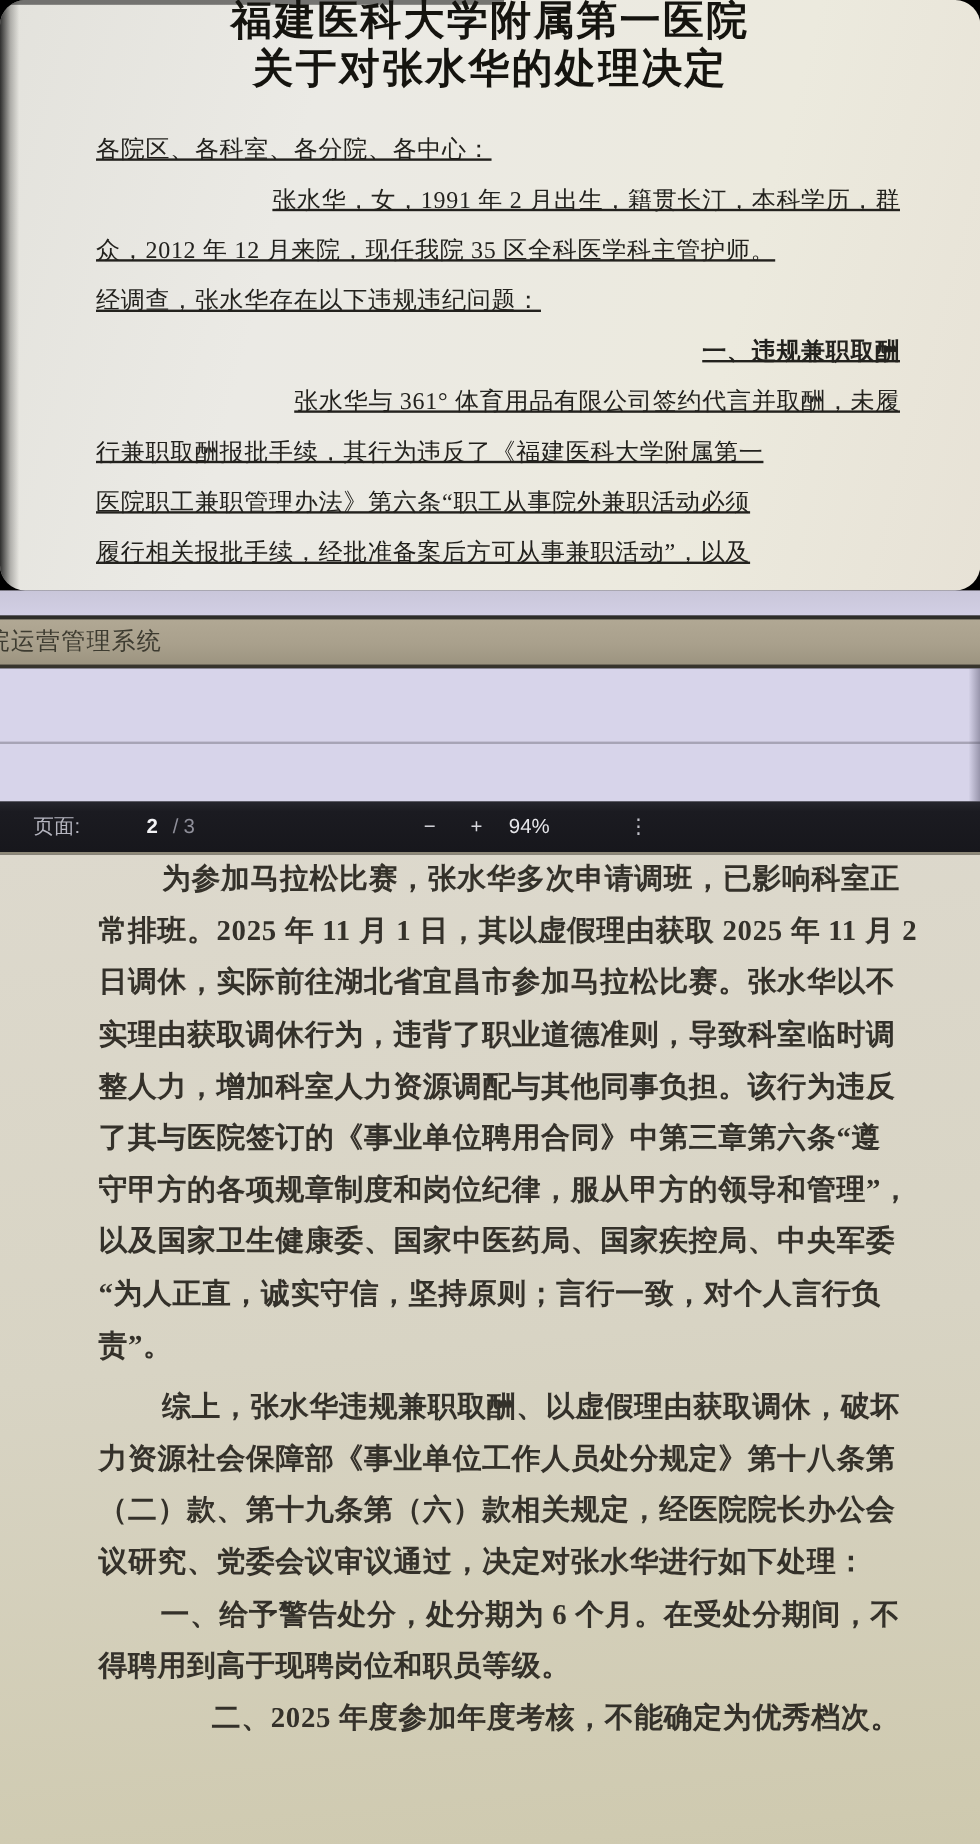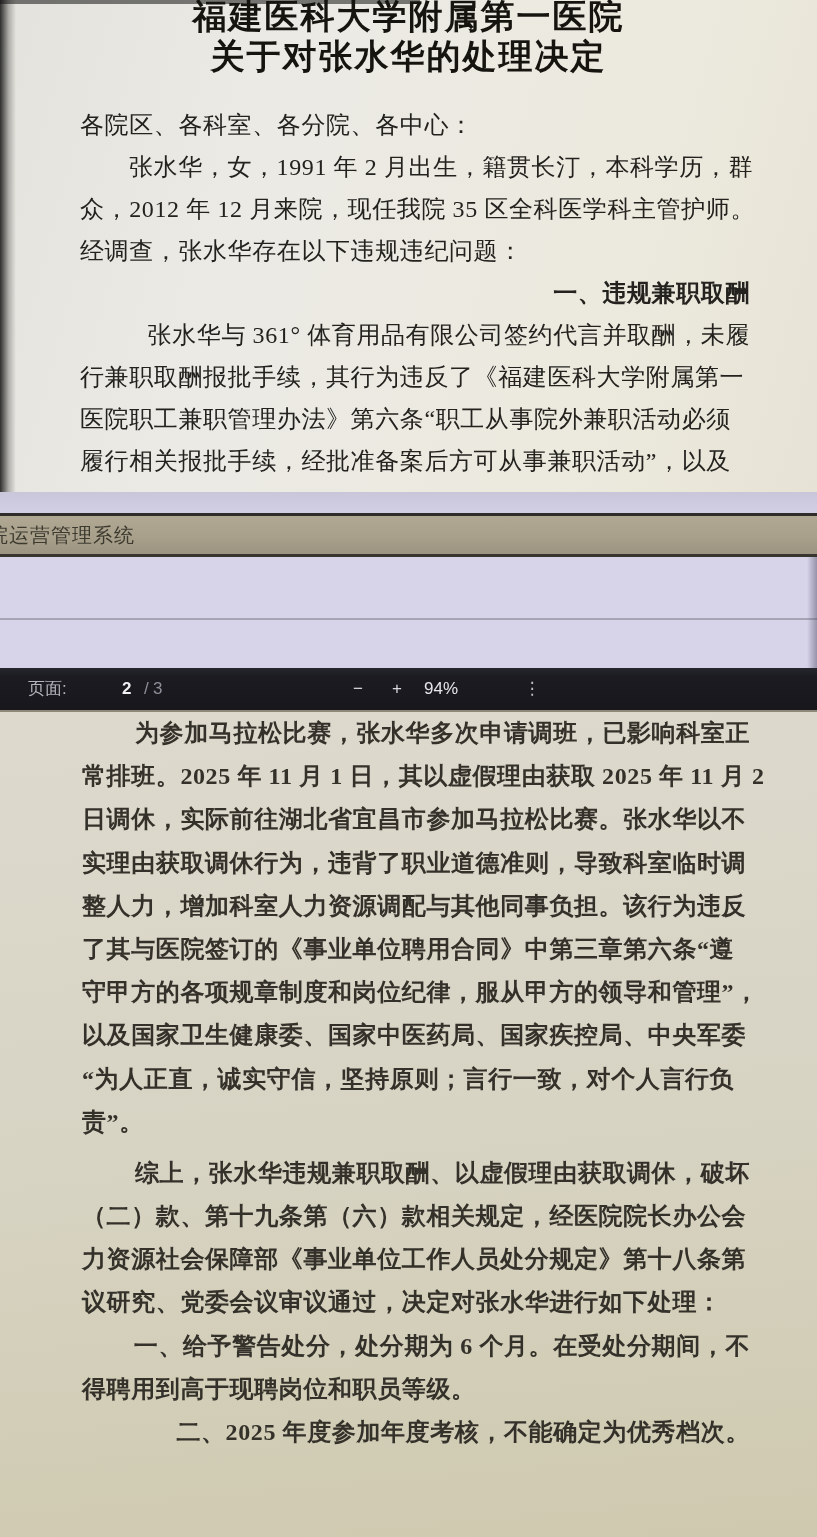--- a/index.html
+++ b/index.html
@@ -10,38 +10,38 @@
   
   .stripes{
     background-image:repeating-linear-gradient(90deg,
       rgba(90,90,80,0.06) 0px, rgba(90,90,80,0.06) 2px,
       rgba(255,255,255,0) 2px, rgba(255,255,255,0) 7px);
   }
   
   #page1{
     position:absolute;left:0;top:0;width:817px;height:492px;
     background:linear-gradient(105deg,#e3e2dc 0%,#ebeae5 30%,#eceade 72%,#e7e2d6 100%);
-    color:#23221e;overflow:hidden;
+    color:#23221e;overflow:hidden;border-radius:21px;
   }
   #page1 .left-shadow{
     position:absolute;left:0;top:0;width:16px;height:100%;
     background:linear-gradient(90deg,rgba(15,15,15,0.85),rgba(15,15,15,0.25) 55%,rgba(15,15,15,0));
   }
   #page1 .top-shadow{
     position:absolute;left:0;top:0;width:420px;height:4px;background:rgba(20,20,20,0.55);
   }
   .doc-title{
     position:absolute;left:0;width:817px;text-align:center;
     font-size:34px;font-weight:bold;letter-spacing:2px;white-space:nowrap;color:#15140f;
   }
   #title1{top:-6px;}
   #title2{top:34px;}
   #p1-body{
     position:absolute;left:80px;top:104px;width:670px;
-    font-size:24px;letter-spacing:0.6px;
+    font-size:20px;letter-spacing:0.6px;text-decoration:underline;
   }
   #p1-body .line{height:42px;line-height:42px;white-space:nowrap;}
   .indent{padding-left:49px;text-align:right;}
   .bold{font-weight:bold;}
   
   #gap-top{
     position:absolute;left:0;top:492px;width:817px;height:21px;
     background:linear-gradient(180deg,#c9c6da,#d2cfe4);
   }
   
@@ -146,22 +146,22 @@
       <div class="line">常排班。2025 年 11 月 1 日，其以虚假理由获取 2025 年 11 月 2</div>
       <div class="line">日调休，实际前往湖北省宜昌市参加马拉松比赛。张水华以不</div>
       <div class="line">实理由获取调休行为，违背了职业道德准则，导致科室临时调</div>
       <div class="line">整人力，增加科室人力资源调配与其他同事负担。该行为违反</div>
       <div class="line">了其与医院签订的《事业单位聘用合同》中第三章第六条“遵</div>
       <div class="line">守甲方的各项规章制度和岗位纪律，服从甲方的领导和管理”，</div>
       <div class="line">以及国家卫生健康委、国家中医药局、国家疾控局、中央军委</div>
       <div class="line">“为人正直，诚实守信，坚持原则；言行一致，对个人言行负</div>
       <div class="line">责”。</div>
       <div class="line indent para-gap">综上，张水华违规兼职取酬、以虚假理由获取调休，破坏</div>
+      <div class="line">力资源社会保障部《事业单位工作人员处分规定》第十八条第</div>
       <div class="line">（二）款、第十九条第（六）款相关规定，经医院院长办公会</div>
-      <div class="line">力资源社会保障部《事业单位工作人员处分规定》第十八条第</div>
       <div class="line">议研究、党委会议审议通过，决定对张水华进行如下处理：</div>
       <div class="line indent">一、给予警告处分，处分期为 6 个月。在受处分期间，不</div>
       <div class="line">得聘用到高于现聘岗位和职员等级。</div>
       <div class="line indent">二、2025 年度参加年度考核，不能确定为优秀档次。</div>
     </div>
   </div>
 
 </div>
 
 </body></html>

